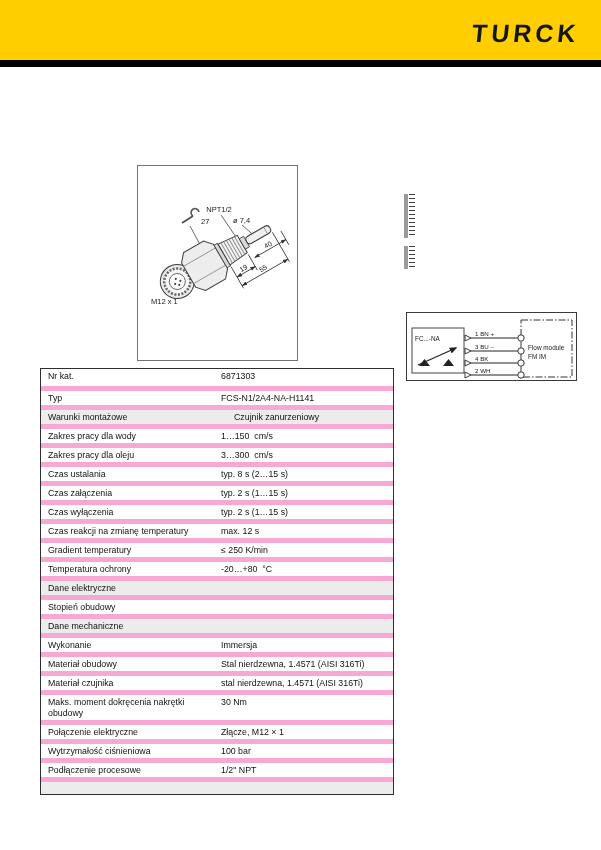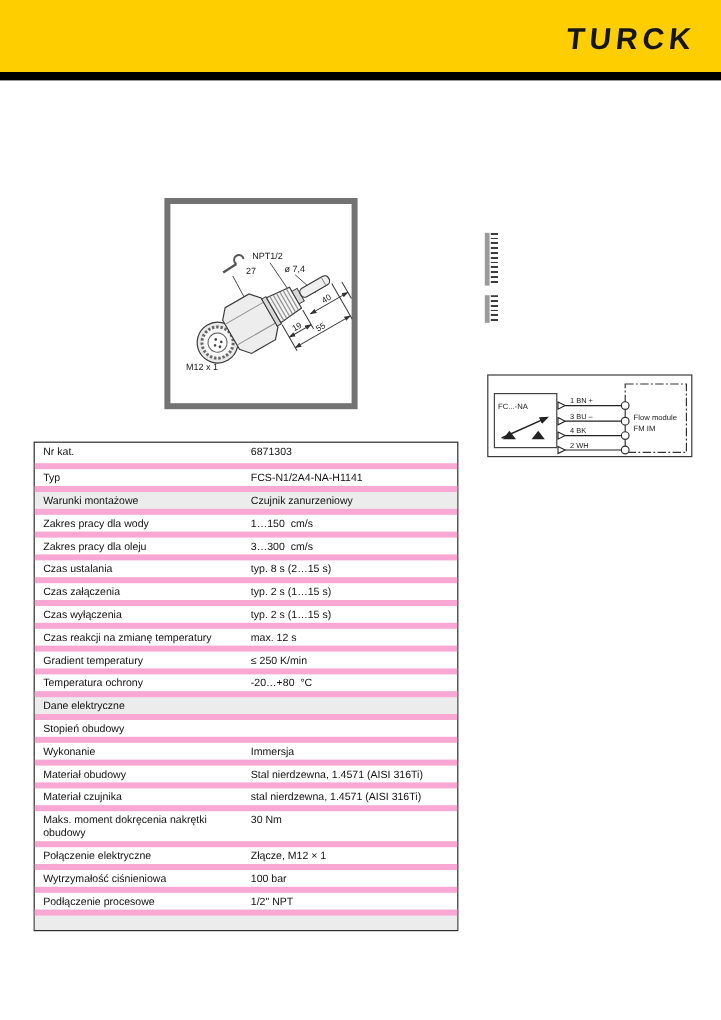--- a/index.html
+++ b/index.html
@@ -10,46 +10,46 @@
   
   .header-yellow{position:absolute;left:0;top:0;width:601px;height:60px;background:#ffce00;}
   .header-blackbar{position:absolute;left:0;top:60px;width:601px;height:7px;background:#000;}
   .logo{
     position:absolute;right:22px;top:21px;
     font-size:25px;font-weight:900;letter-spacing:4px;color:#161616;
     transform:skewX(-6deg);line-height:1;
   }
   
   .draw-box{
-    position:absolute;left:137px;top:165px;width:161px;height:176px;
-    background:#fff;border:5px solid #737373;box-sizing:border-box;
+    position:absolute;left:137px;top:165px;width:161px;height:196px;
+    background:#fff;border:1px solid #737373;box-sizing:border-box;
   }
   
   .feat{position:absolute;left:404px;display:flex;}
   .feat .bar{width:4px;background:#9b9b9b;}
   .feat .specks{
     width:6px;margin-left:1px;
     background:repeating-linear-gradient(180deg,#3d3d3d 0 1.5px,transparent 1.5px 4px);
   }
   .feat1{top:194px;height:44px;width:11px;}
   .feat2{top:246px;height:23px;width:11px;}
   
   .wire-box{
     position:absolute;left:406px;top:312px;width:171px;height:69px;
     background:#fff;border:1px solid #3a3a3a;box-sizing:border-box;
   }
   
   .spec-table{
-    position:absolute;left:28px;top:368px;width:354px;
+    position:absolute;left:40px;top:368px;width:354px;
     border:1px solid #2e2e2e;box-sizing:border-box;background:#fff;
   }
   .trow{display:flex;min-height:17px;border-top:5px solid #f9a8d4;box-sizing:border-box;
         padding:2px 0 1px 0;font-size:8.8px;line-height:1.25;}
   .trow:first-child{border-top:none;}
-  .trow.section, .trow.section-data{background:#ececec;}
+  .trow.section, .trow.section-data{background:#ececec;gap:13px;}
   .tlabel{width:178px;padding-left:7px;box-sizing:border-box;white-space:pre-wrap;}
   .tvalue{flex:1;padding-left:2px;padding-right:4px;box-sizing:border-box;white-space:pre-wrap;}
   svg text{font-family:"Liberation Sans", sans-serif;fill:#1a1a1a;}
 </style>
 </head>
 <body>
 
 <div class="header-yellow"></div>
 <div class="header-blackbar"></div>
 <div class="logo">TURCK</div>
@@ -228,20 +228,24 @@
         <div class="tlabel">Temperatura ochrony</div>
         <div class="tvalue">-20…+80  °C</div>
       </div>
       <div class="trow section">
         <div class="tlabel">Dane elektryczne</div>
         <div class="tvalue"></div>
       </div>
       <div class="trow data">
         <div class="tlabel">Stopień obudowy</div>
       </div>
+      <div class="trow section">
+        <div class="tlabel">Dane mechaniczne</div>
+        <div class="tvalue"></div>
+      </div>
       <div class="trow data">
         <div class="tlabel">Wykonanie</div>
         <div class="tvalue">Immersja</div>
       </div>
       <div class="trow data">
         <div class="tlabel">Materiał obudowy</div>
         <div class="tvalue">Stal nierdzewna, 1.4571 (AISI 316Ti)</div>
       </div>
       <div class="trow data">
         <div class="tlabel">Materiał czujnika</div>

